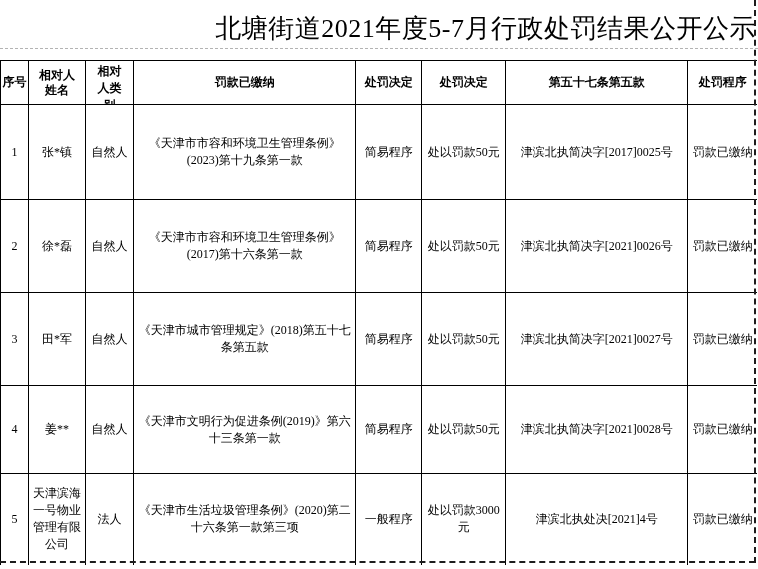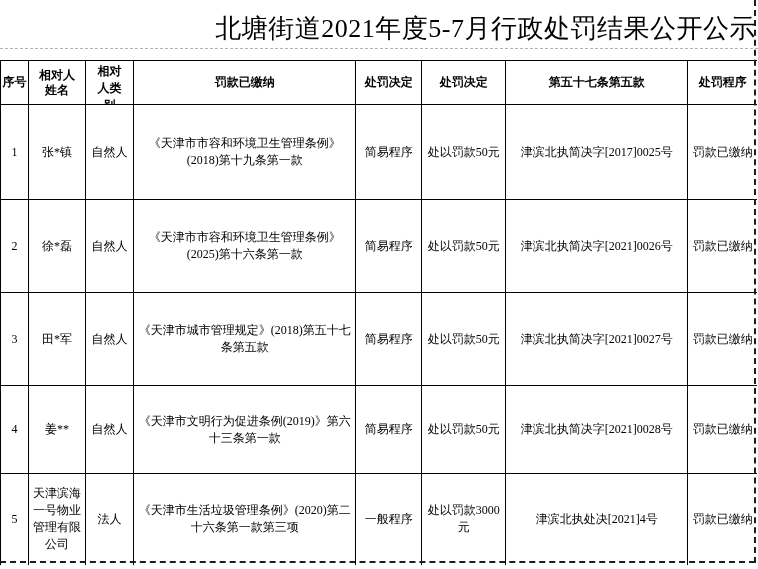--- a/index.html
+++ b/index.html
@@ -74,31 +74,31 @@
       <th>罚款已缴纳</th>
       <th>处罚决定</th>
       <th>处罚决定</th>
       <th>第五十七条第五款</th>
       <th>处罚程序</th>
     </tr>
     <tr style="height:95px">
       <td>1</td>
       <td>张*镇</td>
       <td>自然人</td>
-      <td>《天津市市容和环境卫生管理条例》(2018)第十九条第一款</td>
+      <td>《天津市市容和环境卫生管理条例》(2023)第十九条第一款</td>
       <td>简易程序</td>
       <td>处以罚款50元</td>
       <td>津滨北执简决字[2017]0025号</td>
       <td>罚款已缴纳</td>
     </tr>
     <tr style="height:93px">
       <td>2</td>
       <td>徐*磊</td>
       <td>自然人</td>
-      <td>《天津市市容和环境卫生管理条例》(2025)第十六条第一款</td>
+      <td>《天津市市容和环境卫生管理条例》(2017)第十六条第一款</td>
       <td>简易程序</td>
       <td>处以罚款50元</td>
       <td>津滨北执简决字[2021]0026号</td>
       <td>罚款已缴纳</td>
     </tr>
     <tr style="height:93px">
       <td>3</td>
       <td>田*军</td>
       <td>自然人</td>
       <td>《天津市城市管理规定》(2018)第五十七条第五款</td>

